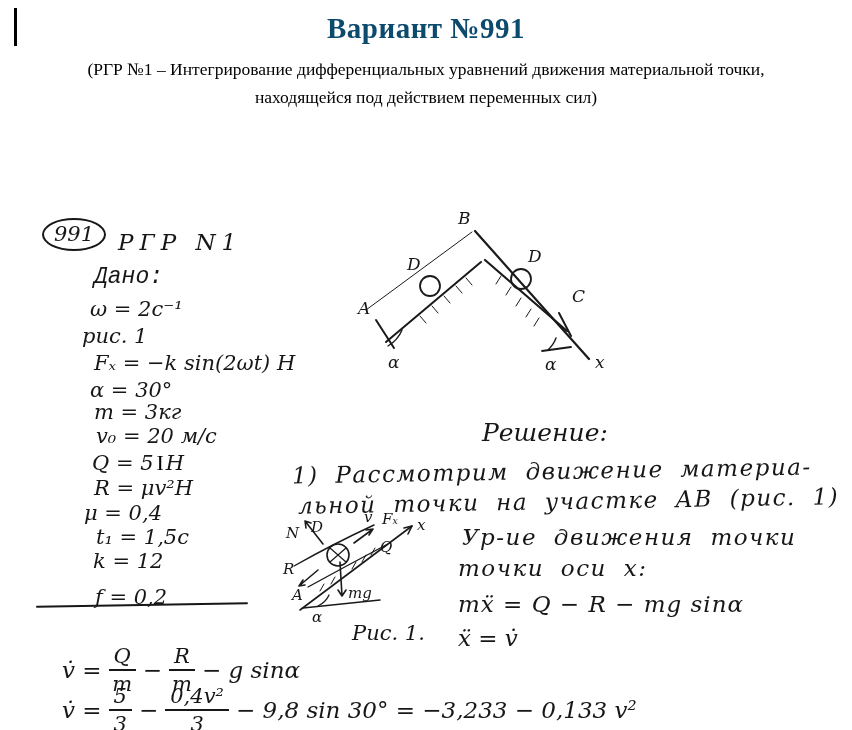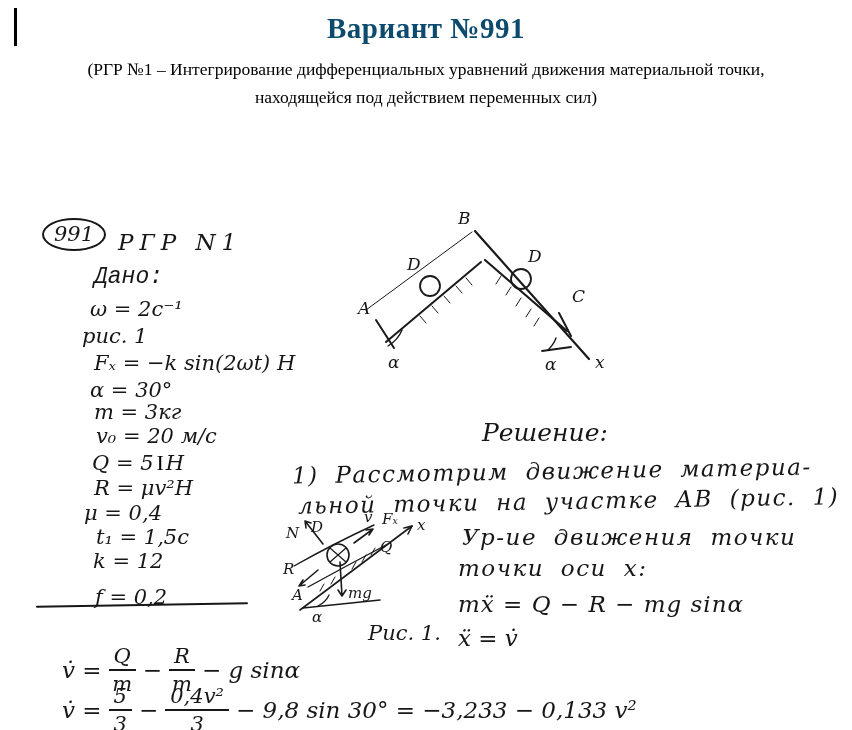--- a/index.html
+++ b/index.html
@@ -172,21 +172,21 @@
     <text class="svg-hw svg-hw-sm" x="33" y="20">D</text>
     <text class="svg-hw svg-hw-sm" x="86" y="10">v</text>
     <text class="svg-hw svg-hw-sm" x="104" y="12">Fₓ</text>
     <text class="svg-hw svg-hw-sm" x="139" y="18">x</text>
     <text class="svg-hw svg-hw-sm" x="102" y="40">Q</text>
     <text class="svg-hw svg-hw-sm" x="5" y="62">R</text>
     <text class="svg-hw svg-hw-sm" x="14" y="88">A</text>
     <text class="svg-hw svg-hw-sm" x="70" y="86">mg</text>
     <text class="svg-hw svg-hw-sm" x="34" y="110">α</text>
   </svg>
-  <div class="hw" style="left:352px; top:622px; font-size:21px;margin-left:16px;">Рис. 1.</div>
+  <div class="hw" style="left:352px; top:622px; font-size:21px;">Рис. 1.</div>
 
   <div class="eq" style="left:62px; top:644px;">
     <span>v̇ =</span>
     <span class="frac">
       <span class="num">Q</span>
       <span class="den">m</span>
     </span>
     <span>−</span>
     <span class="frac">
       <span class="num">R</span>

